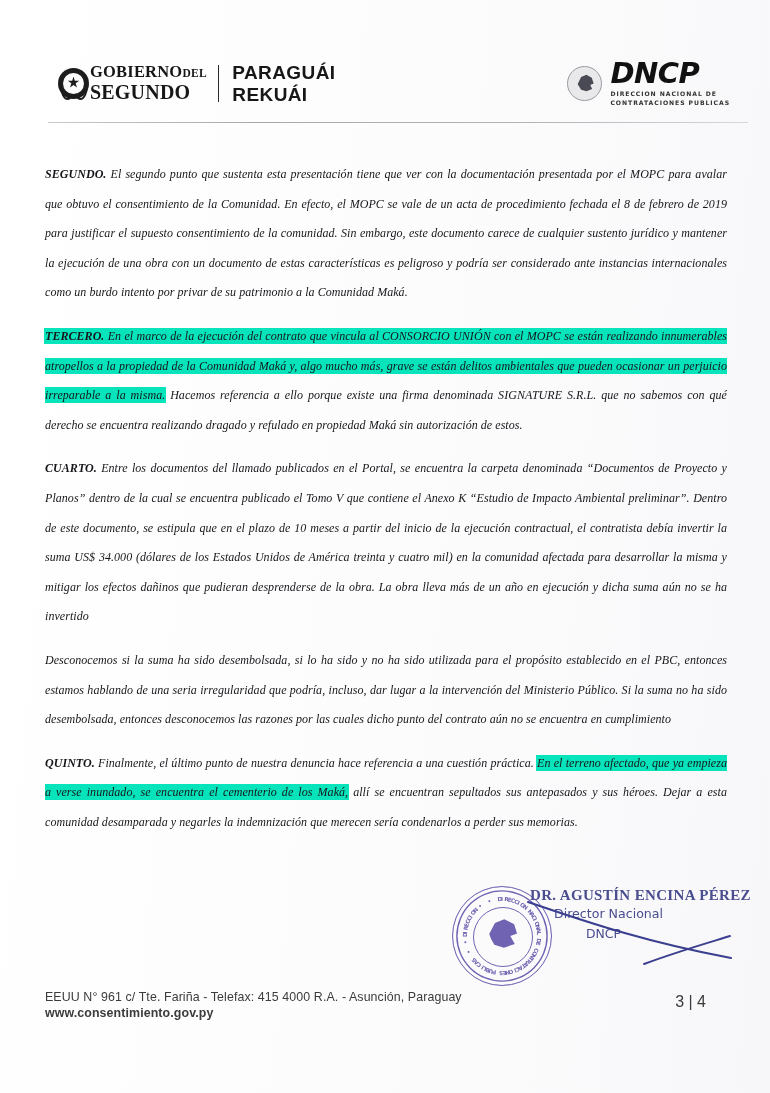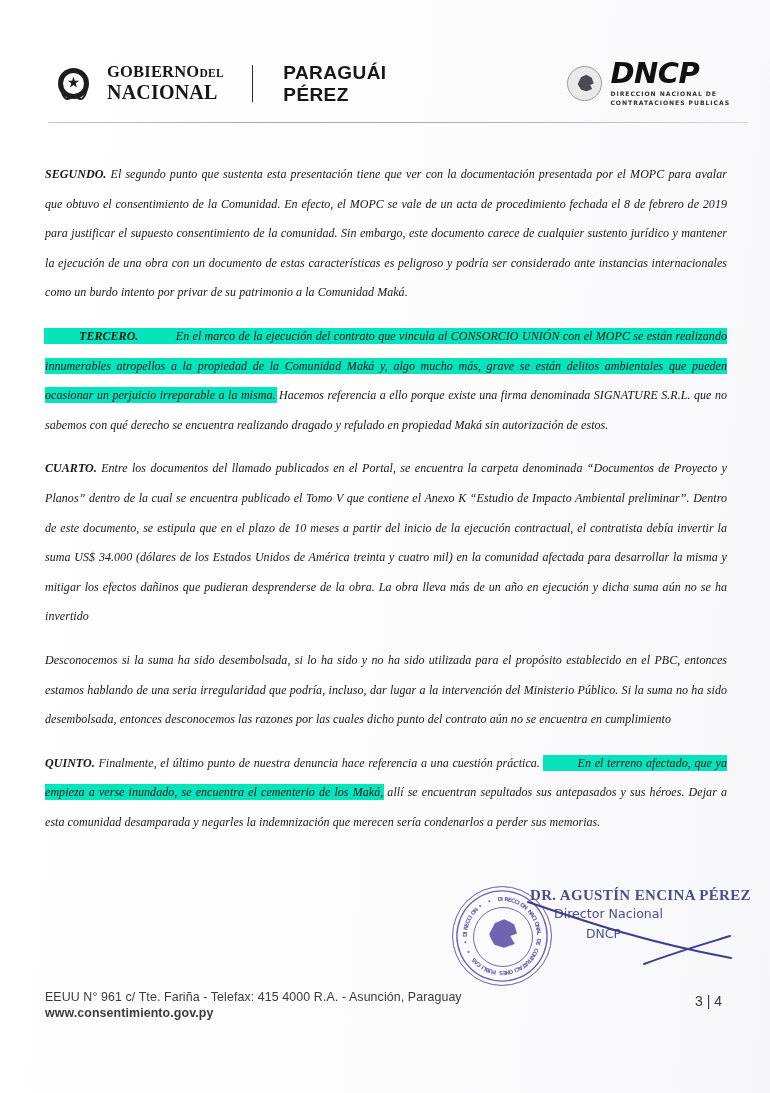--- a/index.html
+++ b/index.html
@@ -31,21 +31,21 @@
     right: 32px;
     height: 62px;
     display: flex;
     align-items: center;
     justify-content: space-between;
   }
 
   .gov-logo {
     display: flex;
     align-items: center;
-    gap: 18px;
+    gap: 1px;
   }
   .gov-seal {
     width: 31px;
     height: 31px;
     position: relative;
     flex: none;
   }
   .gov-seal .ring {
     position: absolute;
     inset: 0;
@@ -194,21 +194,20 @@
   }
   .para.gap-lg { margin-bottom: 14px; }
   .lead {
     font-weight: 700;
     font-style: italic;
   }
 
   .hl {
     background-color: #07e3ba;
     box-shadow: 0 0 0 1px #07e3ba;
-    padding-left: 34px;
   }
 
   
   .sig-area {
     position: absolute;
     left: 448px;
     top: 882px;
     width: 290px;
     height: 108px;
   }
@@ -308,24 +307,24 @@
     letter-spacing: 0.1px;
   }
   .footer-web {
     font-size: 12.4px;
     font-weight: 700;
     margin-top: 2px;
     letter-spacing: 0.1px;
   }
   .page-num {
     position: absolute;
-    right: 48px;
+    right: 64px;
     top: 993px;
     font-family: "Liberation Sans", sans-serif;
-    font-size: 14px;
+    font-size: 16px;
     color: #3b3b3b;
   }
 </style>
 </head>
 <body>
 
 <div class="page">
 
   <div class="header">
 
@@ -334,26 +333,26 @@
         <div class="ring"></div>
         <div class="inner"></div>
         <div class="star"></div>
         <div class="laurelL"></div>
         <div class="laurelR"></div>
       </div>
       <div class="gov-words">
         <div class="gov-line1">
           <span>GOBIERNO</span><span class="del">DEL</span>
         </div>
-        <div class="gov-line2">NACIONAL</div>
+        <div class="gov-line2">SEGUNDO</div>
       </div>
       <div class="gov-divider"></div>
       <div class="gov-words-right">
         <div class="gov-right1">PARAGUÁI</div>
-        <div class="gov-right2">PÉREZ</div>
+        <div class="gov-right2">REKUÁI</div>
       </div>
     </div>
 
     <div class="dncp-logo">
       <div class="dncp-mark">
         <div class="jag"></div>
       </div>
       <div class="dncp-text">
         <div class="dncp-name">DNCP</div>
         <div class="dncp-sub">

